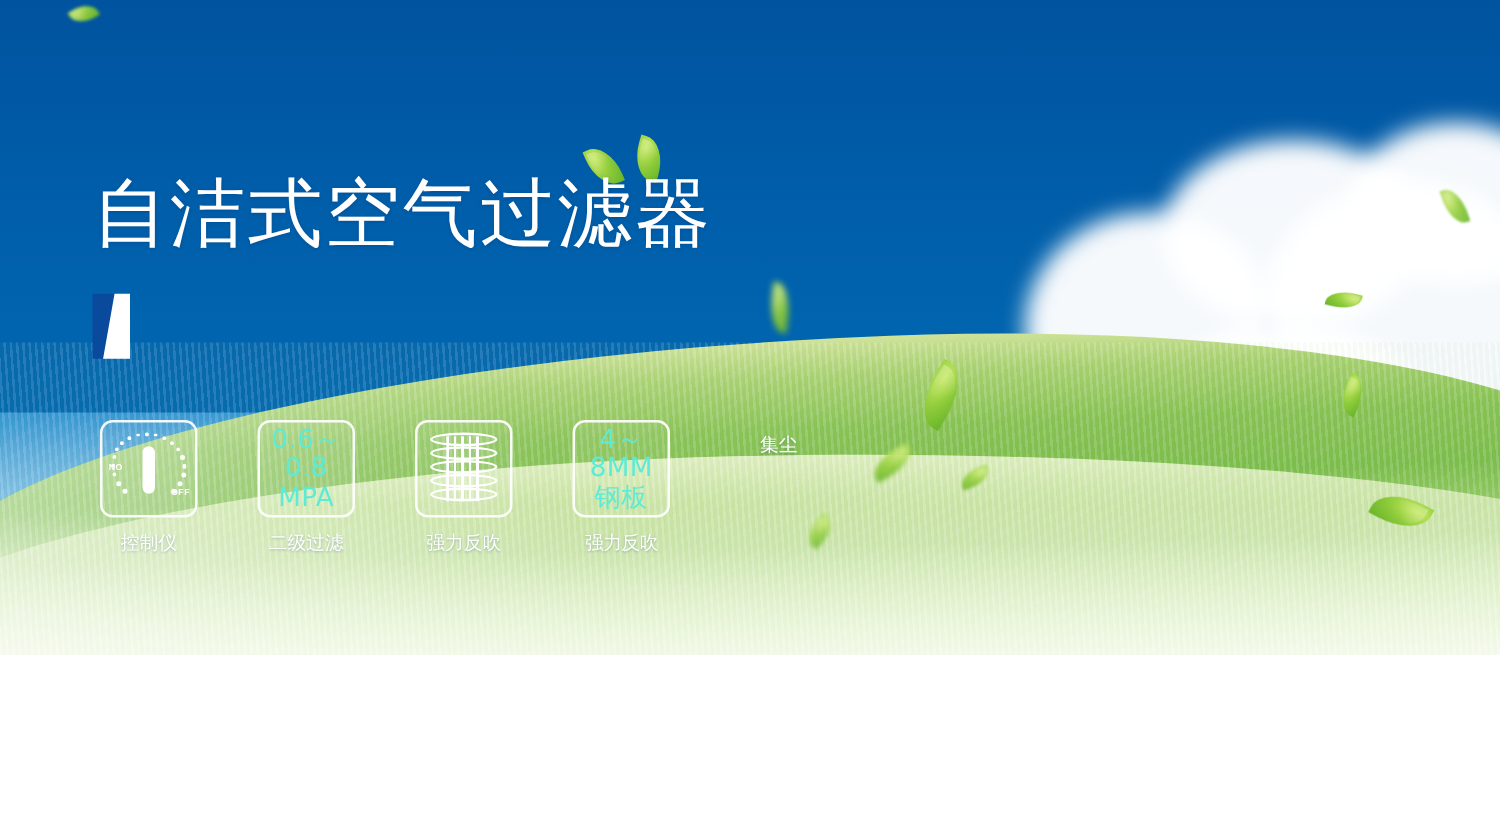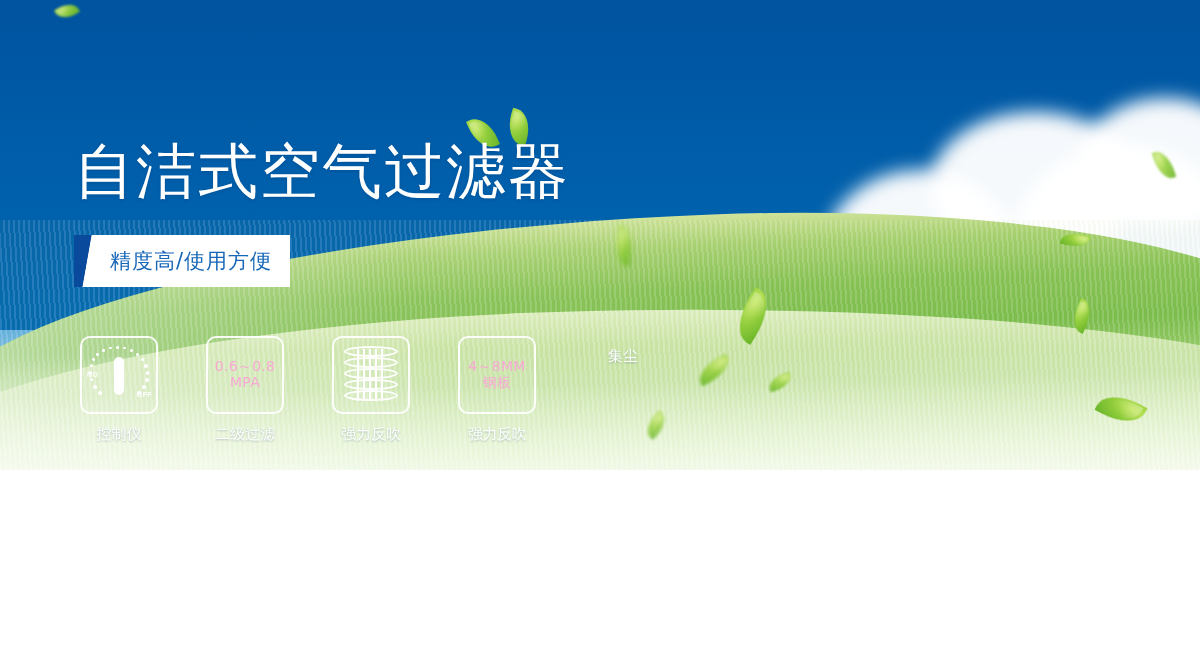--- a/index.html
+++ b/index.html
@@ -1,19 +1,19 @@
 <!DOCTYPE html>
 <html><head>
 <meta charset="utf-8">
 <style>
   html,body{margin:0;padding:0;background:#fff;}
   body{font-family:"Liberation Sans","DejaVu Sans",sans-serif;}
 
   .banner{
-    position:relative;width:1200px;height:470px;overflow:hidden;
+    position:relative;width:1200px;height:524px;overflow:hidden;
     background:#0060ae;
   }
 
   
   .sky{
     position:absolute;inset:0;
     background:
       radial-gradient(120% 90% at 18% 104%, rgba(255,255,255,.85) 0%, rgba(210,233,248,.45) 22%, rgba(120,185,230,0) 46%),
       linear-gradient(180deg,#0059a6 0%, #0062b0 18%, #0b74c0 42%, #2f93d4 62%, #76bbe4 78%, #b9dcf0 90%, #d9ecf7 100%);
   }
@@ -117,21 +117,21 @@
   .features{position:absolute;left:80px;top:336px;display:flex;gap:48px;}
   .feature{width:78px;display:flex;flex-direction:column;align-items:center;}
   .fbox{
     width:78px;height:78px;box-sizing:border-box;
     border:2px solid rgba(255,255,255,.92);border-radius:10px;
     display:flex;align-items:center;justify-content:center;
     position:relative;overflow:hidden;
     background:rgba(255,255,255,.06);
   }
   .ftext{
-    color:#f9a8d4;text-align:center;line-height:1.12;font-size:14px;
+    color:#5eead4;text-align:center;line-height:1.12;font-size:21px;
     letter-spacing:.3px;
     font-family:"DejaVu Sans","Liberation Sans",sans-serif;
   }
   .flabel{
     margin-top:11px;color:#fff;font-size:15px;white-space:nowrap;
     text-shadow:0 1px 2px rgba(0,50,100,.28);
     font-family:"DejaVu Sans","Liberation Sans",sans-serif;
   }
   .feature:nth-child(4) .flabel{letter-spacing:-.5px;}
 
@@ -234,21 +234,20 @@
 
     <div class="sprout">
       <div class="leaf lf-l"></div>
       <div class="leaf lf-r"></div>
     </div>
 
     <div class="title">自洁式空气过滤器</div>
 
     <div class="badges">
       <div class="badge-sep"></div>
-      <div class="badge-light">精度高/使用方便</div>
     </div>
 
     <div class="features">
 
       <div class="feature">
         <div class="fbox">
           <div class="dial">
             <div class="dot" style="left:29px;top:3px;width:2.6px;height:2.6px;"></div>
             <div class="dot" style="left:36px;top:3.6px;width:2.8px;height:2.8px;"></div>
             <div class="dot" style="left:43px;top:6px;width:3px;height:3px;"></div>

